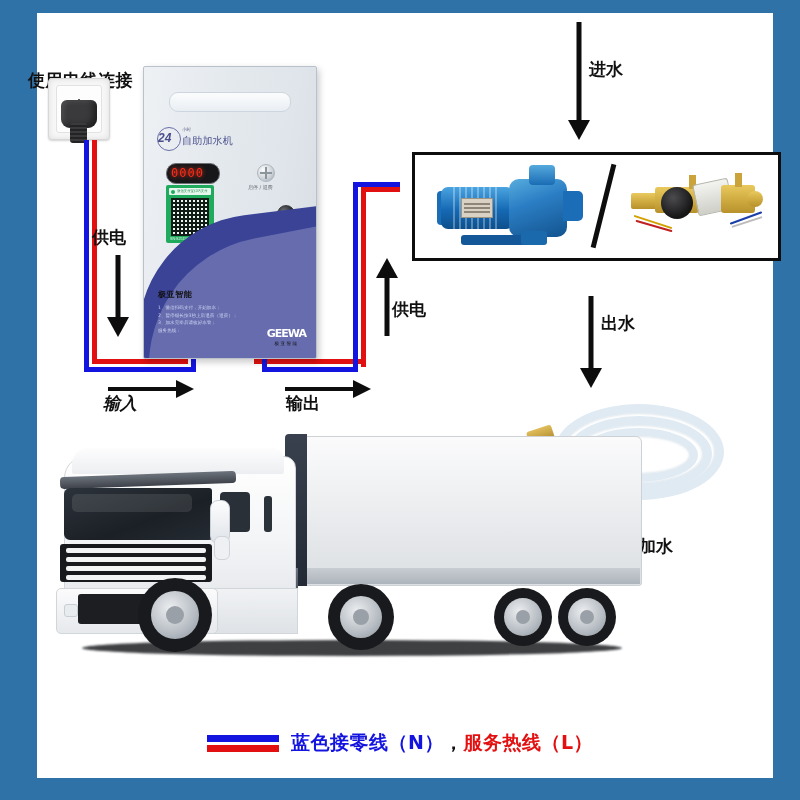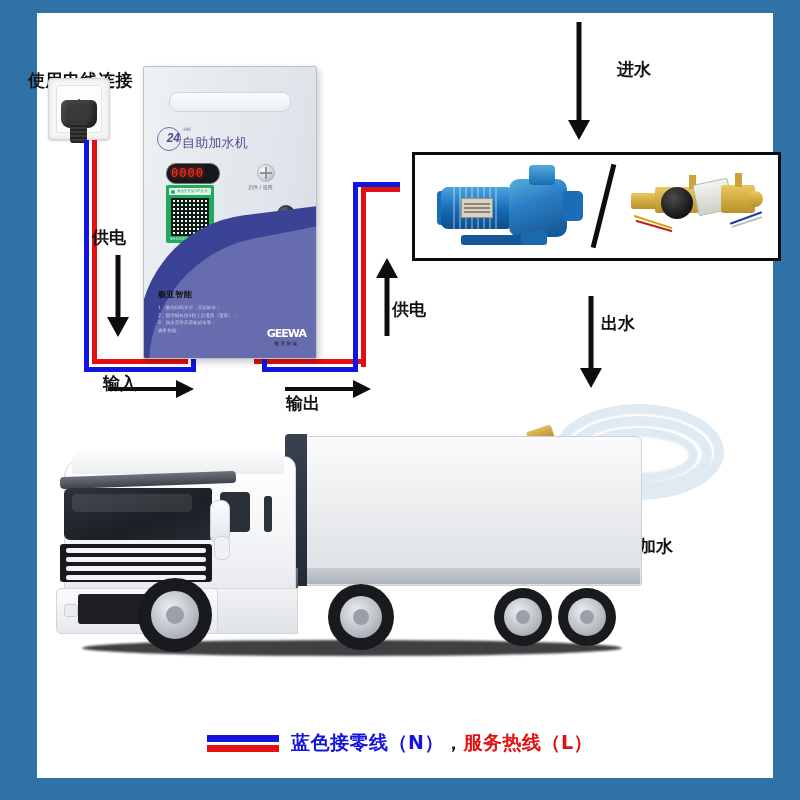--- a/index.html
+++ b/index.html
@@ -44,23 +44,23 @@
 
   
   #machine{position:absolute;left:143px;top:66px;width:172px;height:291px;
     background:linear-gradient(100deg,#eef1f4 0%,#e4e9ee 40%,#dfe5ea 70%,#d6dce2 100%);
     border:1px solid #b9c2ca;border-radius:2px;
     box-shadow:2px 3px 7px rgba(0,0,0,.22);overflow:hidden;}
   #m-window{position:absolute;left:25px;top:25px;width:120px;height:18px;border-radius:9px;
     background:linear-gradient(180deg,#fbfcfd,#e9eef3);border:1px solid #cdd6de;}
   #m-24{position:absolute;left:13px;top:60px;width:56px;height:22px;}
   #m-24 .circ{position:absolute;left:0;top:0;width:22px;height:22px;border:1px solid #6a6fa8;border-radius:50%;
-    color:#4a4f8c;font-size:12px;font-style:italic;font-weight:700;text-align:right;line-height:21px;}
+    color:#4a4f8c;font-size:12px;font-style:italic;font-weight:700;text-align:left;line-height:21px;}
   #m-24 .sub1{position:absolute;left:25px;top:0px;font-size:4.5px;color:#55597f;}
-  #m-24 .sub2{position:absolute;left:25px;top:7px;font-size:13px;color:#4a4f8c;letter-spacing:.2px;}
+  #m-24 .sub2{position:absolute;left:25px;top:7px;font-size:10px;color:#4a4f8c;letter-spacing:.2px;}
   #m-led{position:absolute;left:22px;top:96px;width:52px;height:19px;background:#17171a;border:1px solid #6d6f73;border-radius:10px;}
   #m-led .digits{position:absolute;inset:3px 4px;color:#ff2a16;font-family:"DejaVu Sans Mono","Liberation Mono",monospace;
     font-size:12px;letter-spacing:1px;line-height:13px;text-shadow:0 0 4px #ff3a20;}
   #m-qr{position:absolute;left:22px;top:118px;width:48px;height:58px;background:#1faa5e;border-radius:2px;}
   #m-qr .qrtop{position:absolute;left:3px;top:3px;right:3px;height:7px;background:#e8f7ee;border-radius:1px;}
   #m-qr .qrtop .dot{position:absolute;left:2px;top:1.5px;width:4px;height:4px;border-radius:50%;background:#1faa5e;}
   #m-qr .qrtop .tx{position:absolute;left:8px;top:0.5px;font-size:3.4px;color:#1a8d4e;}
   #m-qr .qrimg{position:absolute;left:5px;top:13px;width:38px;height:38px;background:#fff;
     background-image:
       repeating-linear-gradient(to right,#111 0 2px,transparent 2px 4px),
@@ -230,21 +230,21 @@
   <div class="lbl cn" style="left:92px;top:226px;">供电</div>
   <div class="arrow-v" style="left:105px;top:255px;width:26px;height:82px;">
     <div class="shaft" style="height:62px;"></div>
     <div class="head" style="top:62px;"></div>
   </div>
 
   <div class="arrow-h" style="left:108px;top:380px;width:86px;height:18px;">
     <div class="shaft" style="width:72px;"></div>
     <div class="head"></div>
   </div>
-  <div class="lbl cn" style="left:103px;top:372px;">输入</div>
+  <div class="lbl cn" style="left:103px;top:392px;font-style:italic;">输入</div>
 
   <div class="wire wred" style="left:254px;top:359px;width:112px;height:5px;"></div>
   <div class="wire wblue" style="left:262px;top:367px;width:96px;height:5px;"></div>
   <div class="wire wred" style="left:254px;top:330px;width:5px;height:32px;"></div>
   <div class="wire wblue" style="left:262px;top:330px;width:5px;height:40px;"></div>
   <div class="wire wred" style="left:361px;top:187px;width:5px;height:180px;"></div>
   <div class="wire wblue" style="left:353px;top:182px;width:5px;height:190px;"></div>
   <div class="wire wred" style="left:361px;top:187px;width:39px;height:5px;"></div>
   <div class="wire wblue" style="left:353px;top:182px;width:47px;height:5px;"></div>
 
@@ -300,21 +300,21 @@
     <div id="m-brand">
       <div class="bmark">GEEWA</div>
       <div class="bsub cn">极亚智能</div>
     </div>
   </div>
 
   <div class="arrow-v" style="left:566px;top:22px;width:26px;height:118px;">
     <div class="shaft" style="height:98px;"></div>
     <div class="head" style="top:98px;"></div>
   </div>
-  <div class="lbl cn" style="left:589px;top:58px;margin-left:28px;">进水</div>
+  <div class="lbl cn" style="left:589px;top:58px;">进水</div>
 
   <div id="pumpbox">
     <div id="pump">
       <div class="endcap"></div>
       <div class="motor"></div>
       <div class="motorfin"></div>
       <div class="plate">
         <div class="ln" style="top:4px;"></div>
         <div class="ln" style="top:8px;"></div>
         <div class="ln" style="top:12px;"></div>

